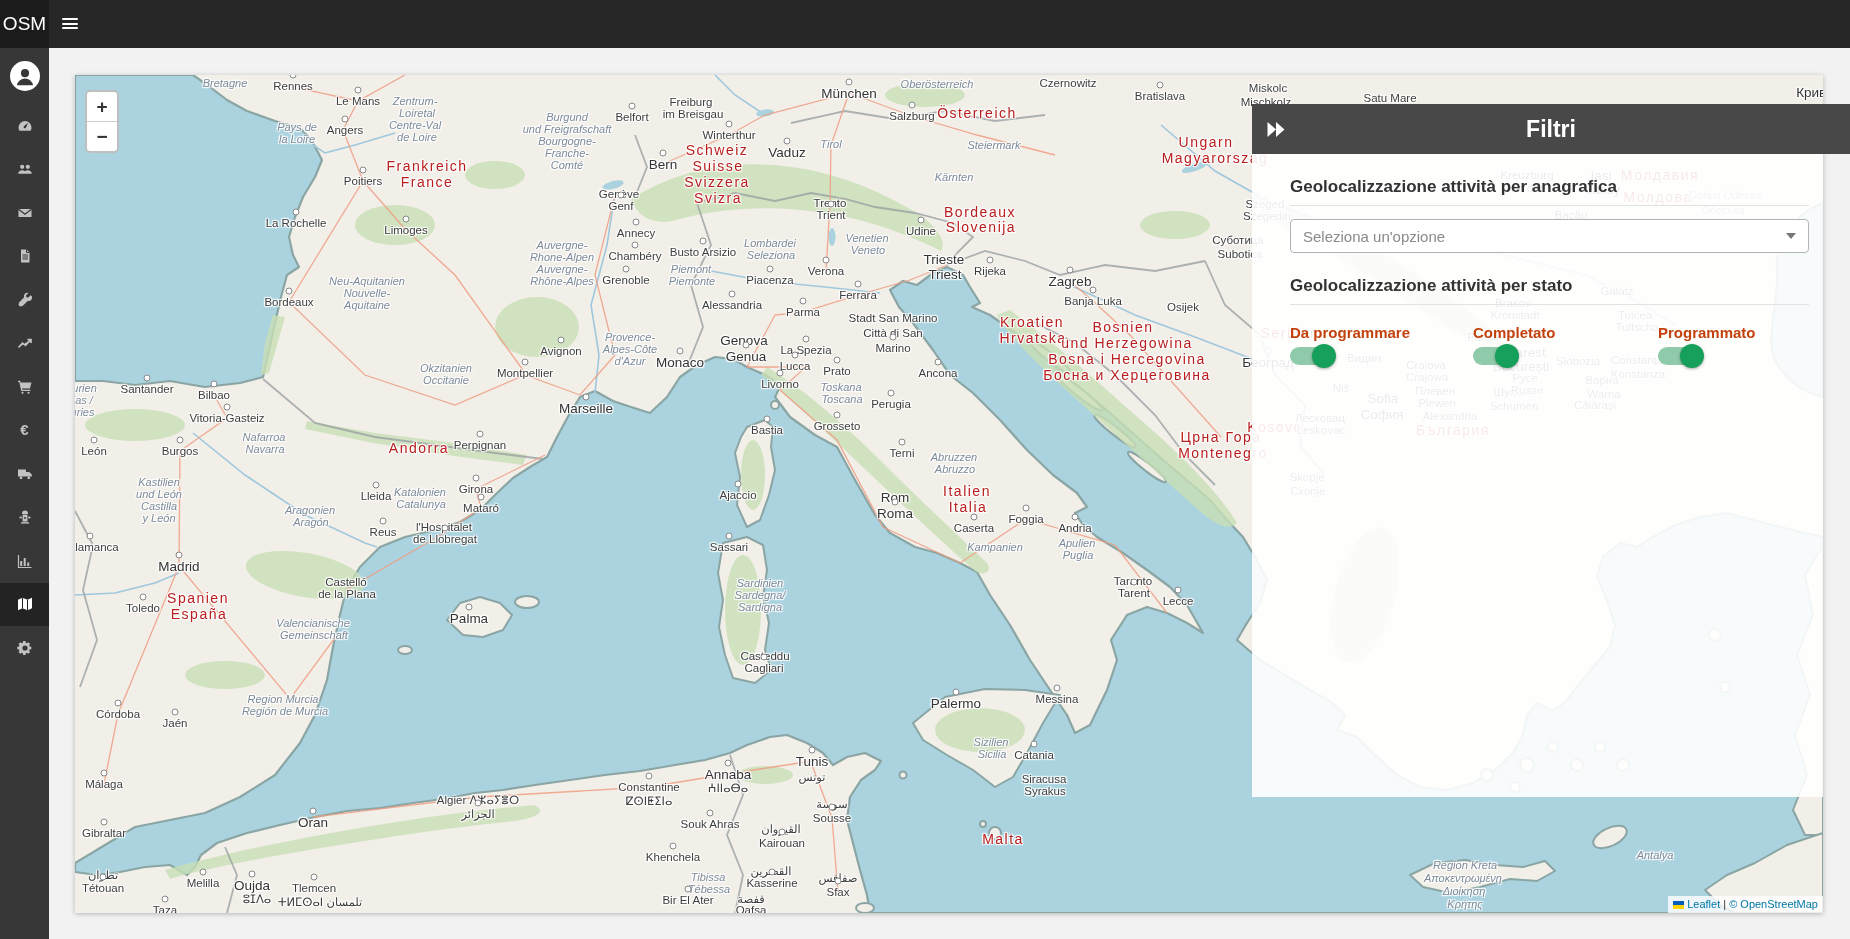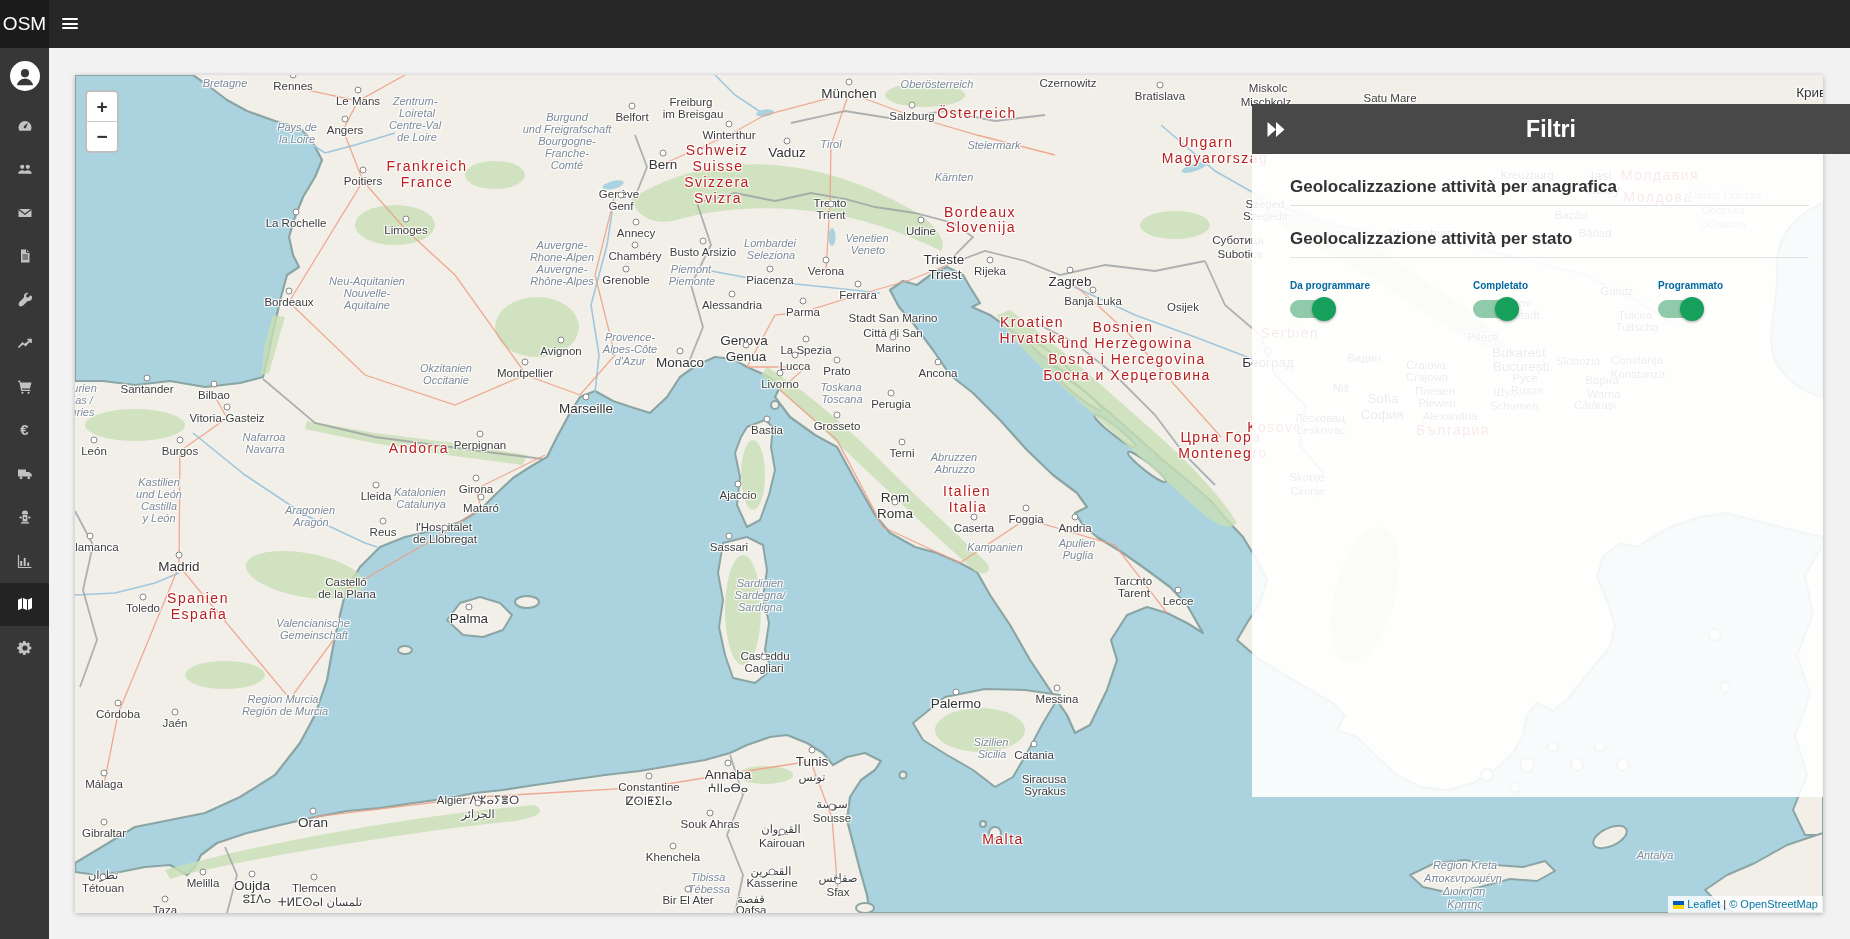--- a/index.html
+++ b/index.html
@@ -55,21 +55,21 @@
   .panel-title{position:absolute;left:0;right:0;text-align:center;color:#fff;font-weight:bold;font-size:23px}
   .panel-body{position:absolute;left:1252px;top:154px;width:571px;height:643px;z-index:39;
      background:rgba(255,255,255,0.9);box-sizing:border-box;padding:0 14px 0 38px}
   .section-title{margin:23px 0 0;font-size:17px;font-weight:bold;color:#333}
   .panel-body hr{border:none;border-top:1px solid #e2e2e2;margin:8px 0 0}
   .select-box{margin-top:13px;height:32px;border:1px solid #b3b3b3;border-radius:4px;background:#fff;
      display:flex;align-items:center;padding:0 12px;color:#8a8a8a;font-size:15px;position:relative;cursor:pointer}
   .select-caret{position:absolute;right:12px;top:13px;width:0;height:0;
      border-left:5px solid transparent;border-right:5px solid transparent;border-top:6px solid #777}
   .toggles-grid{display:grid;grid-template-columns:183px 185px 1fr;margin-top:18px;row-gap:12px}
-  .toggle-label{font-size:10px;font-weight:bold;color:#0369a1;line-height:19px;max-width:160px}
+  .toggle-label{font-size:15px;font-weight:bold;color:#c2410c;line-height:19px;max-width:160px}
   .toggle{width:46px;height:24px;position:relative;margin-top:2px;cursor:pointer}
   .toggle .track{position:absolute;left:0;top:3px;width:44px;height:18px;border-radius:9px;background:#8fcbab}
   .toggle .knob{position:absolute;right:0;top:0;width:24px;height:24px;border-radius:50%;
      background:#17a05c;box-shadow:0 1px 3px rgba(0,0,0,0.35)}
 </style>
 </head>
 <body>
 
 <div class="topbar">
   <div class="logo">OSM</div>
@@ -704,20 +704,24 @@
   <span class="panel-collapse">
     <svg width="22" height="17" viewBox="0 0 20 16" fill="#fff">
         <path d="M2 1l8 7-8 7zM10 1l8 7-8 7z"></path>
       </svg>
   </span>
   <div class="panel-title">Filtri</div>
 </div>
 <div class="panel-body">
   <h3 class="section-title">Geolocalizzazione attività per anagrafica</h3>
   <hr>
+  <div class="select-box">
+    <span>Seleziona un'opzione</span>
+    <span class="select-caret"></span>
+  </div>
   <h3 class="section-title">Geolocalizzazione attività per stato</h3>
   <hr>
   <div class="toggles-grid" id="toggles-grid">
       <div>
         <div class="toggle-label">Da programmare</div>
         <div class="toggle">
           <div class="track"></div>
           <div class="knob"></div>
         </div>
       </div>

